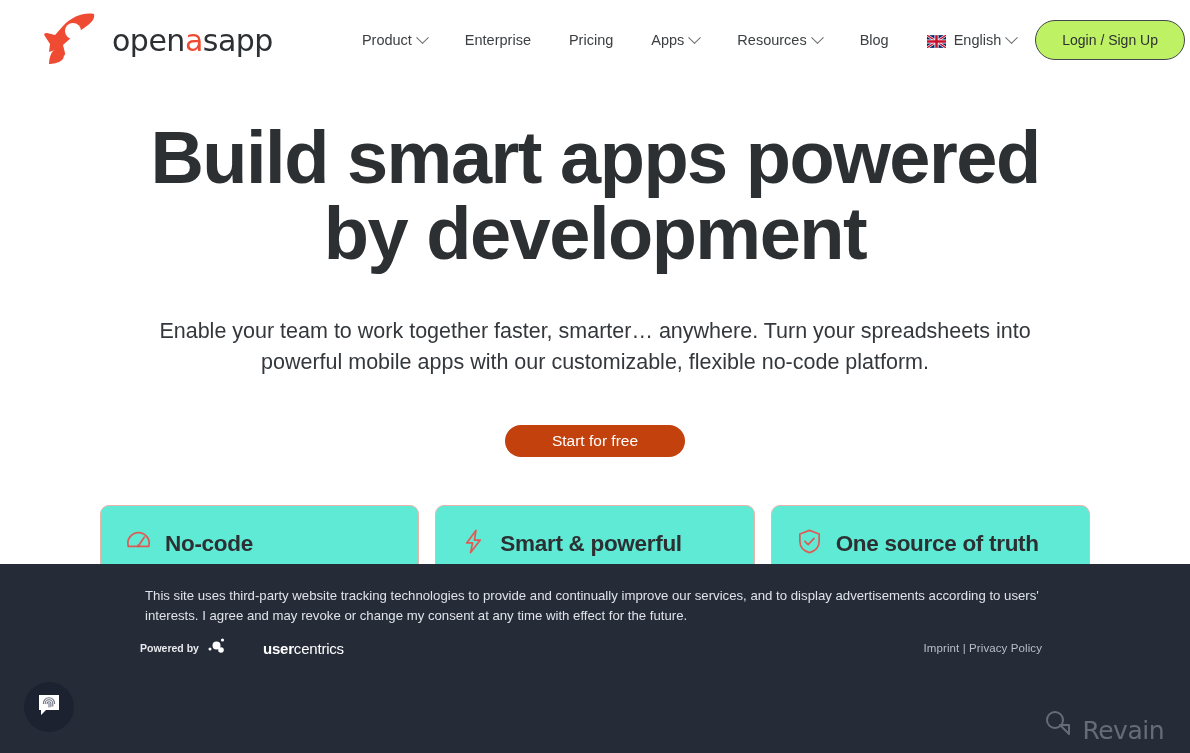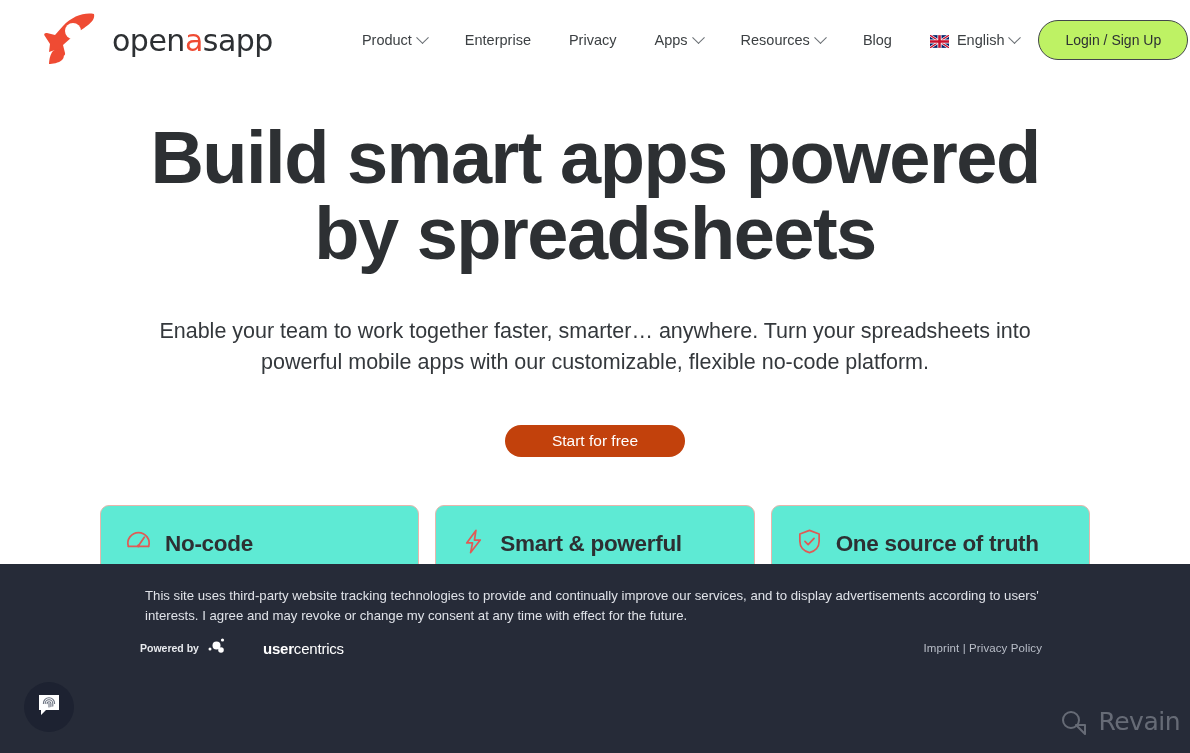--- a/index.html
+++ b/index.html
@@ -286,24 +286,24 @@
     align-items: center;
     justify-content: center;
     cursor: pointer;
     z-index: 60;
   }
   .chat-widget svg { width: 28px; height: 28px; }
 
   
   .watermark {
     position: absolute;
-    right: 10px;
+    right: 26px;
     bottom: 8px;
     display: flex;
-    align-items: flex-start;
+    align-items: flex-end;
     gap: 6px;
     opacity: 0.38;
     z-index: 55;
     pointer-events: none;
   }
   .watermark svg { width: 34px; height: 34px; }
   .watermark-text {
     font-size: 25px;
     color: #cfd3da;
     letter-spacing: -0.5px;
@@ -328,21 +328,21 @@
 
   <nav class="nav">
     <div class="nav-item">
       <span>Product</span>
       <i class="chevron"></i>
     </div>
     <div class="nav-item">
       <span>Enterprise</span>
     </div>
     <div class="nav-item">
-      <span>Privacy</span>
+      <span>Pricing</span>
     </div>
     <div class="nav-item">
       <span>Apps</span>
       <i class="chevron"></i>
     </div>
     <div class="nav-item">
       <span>Resources</span>
       <i class="chevron"></i>
     </div>
     <div class="nav-item">
@@ -360,21 +360,21 @@
       </span>
       <span>English</span>
       <i class="chevron"></i>
     </div>
   </nav>
 
   <button class="login-btn">Login / Sign Up</button>
 </div>
 
 <div class="hero">
-  <h1 class="hero-title">Build smart apps powered by spreadsheets</h1>
+  <h1 class="hero-title">Build smart apps powered by development</h1>
   <p class="hero-sub">Enable your team to work together faster, smarter… anywhere. Turn your spreadsheets into powerful mobile apps with our customizable, flexible no-code platform.</p>
   <div class="cta-wrap">
     <button class="cta-btn">Start for free</button>
   </div>
 </div>
 
 <div class="cards">
 
   <div class="card">
     <div class="card-head">

